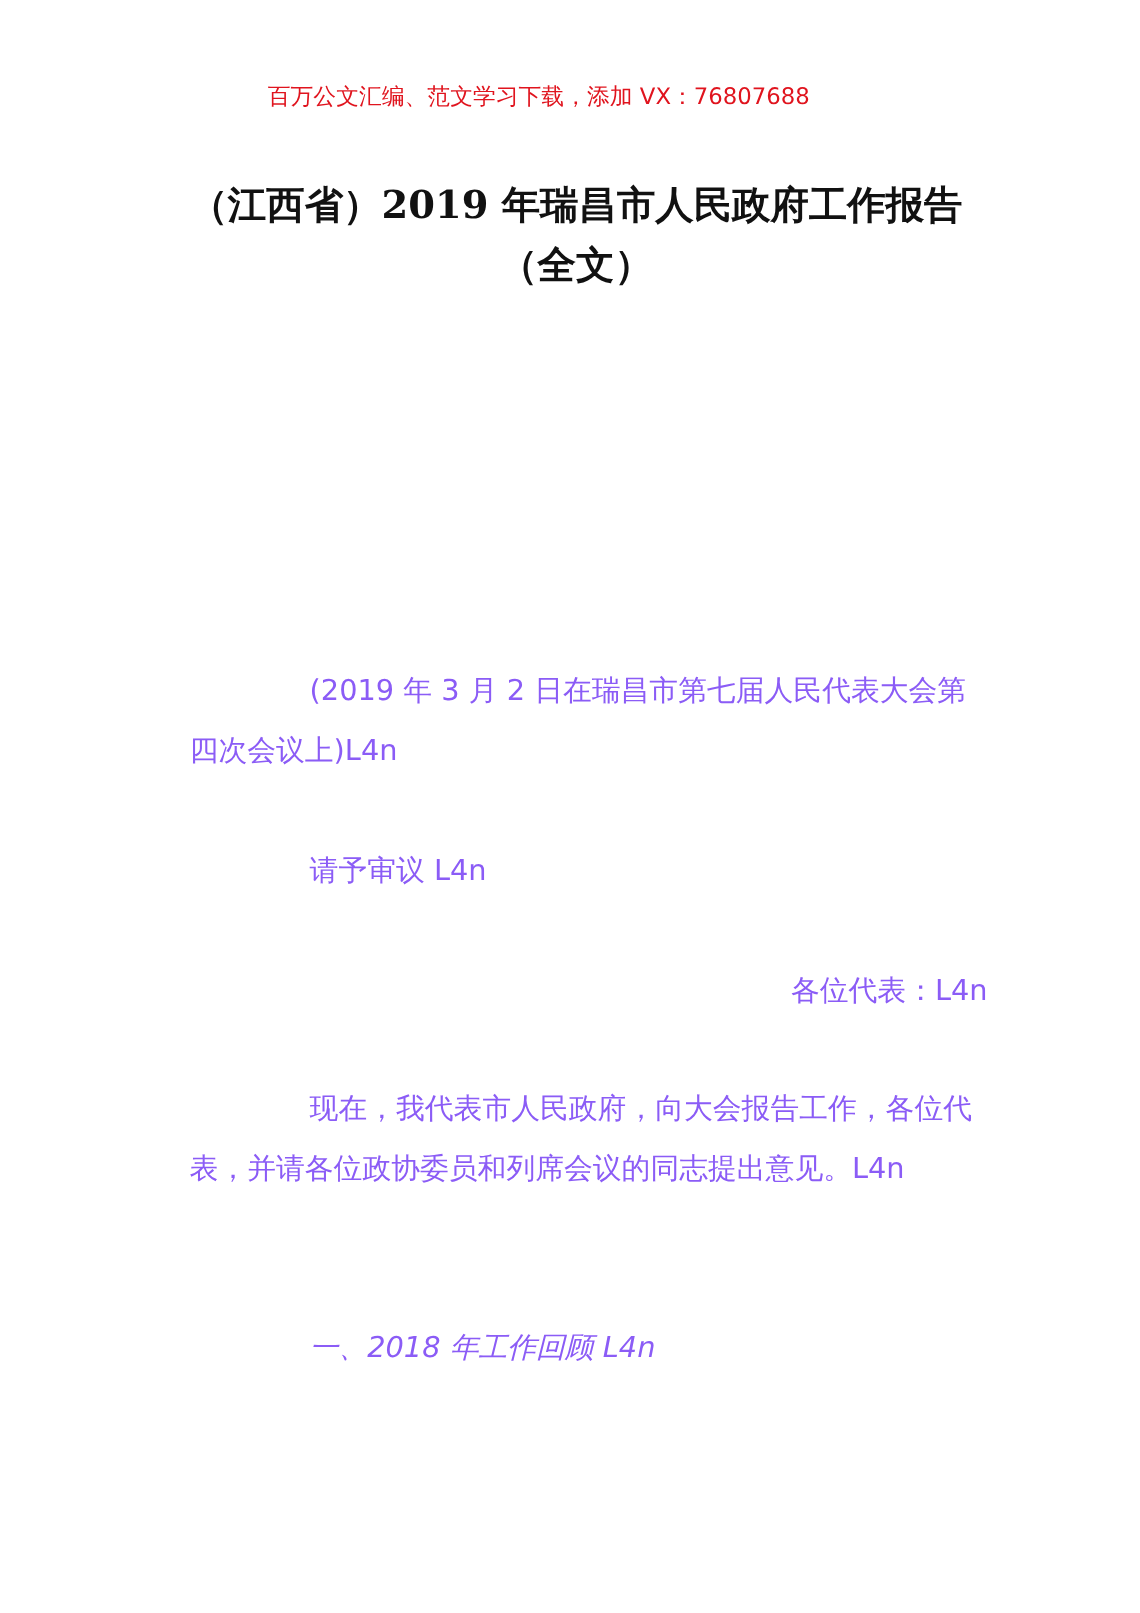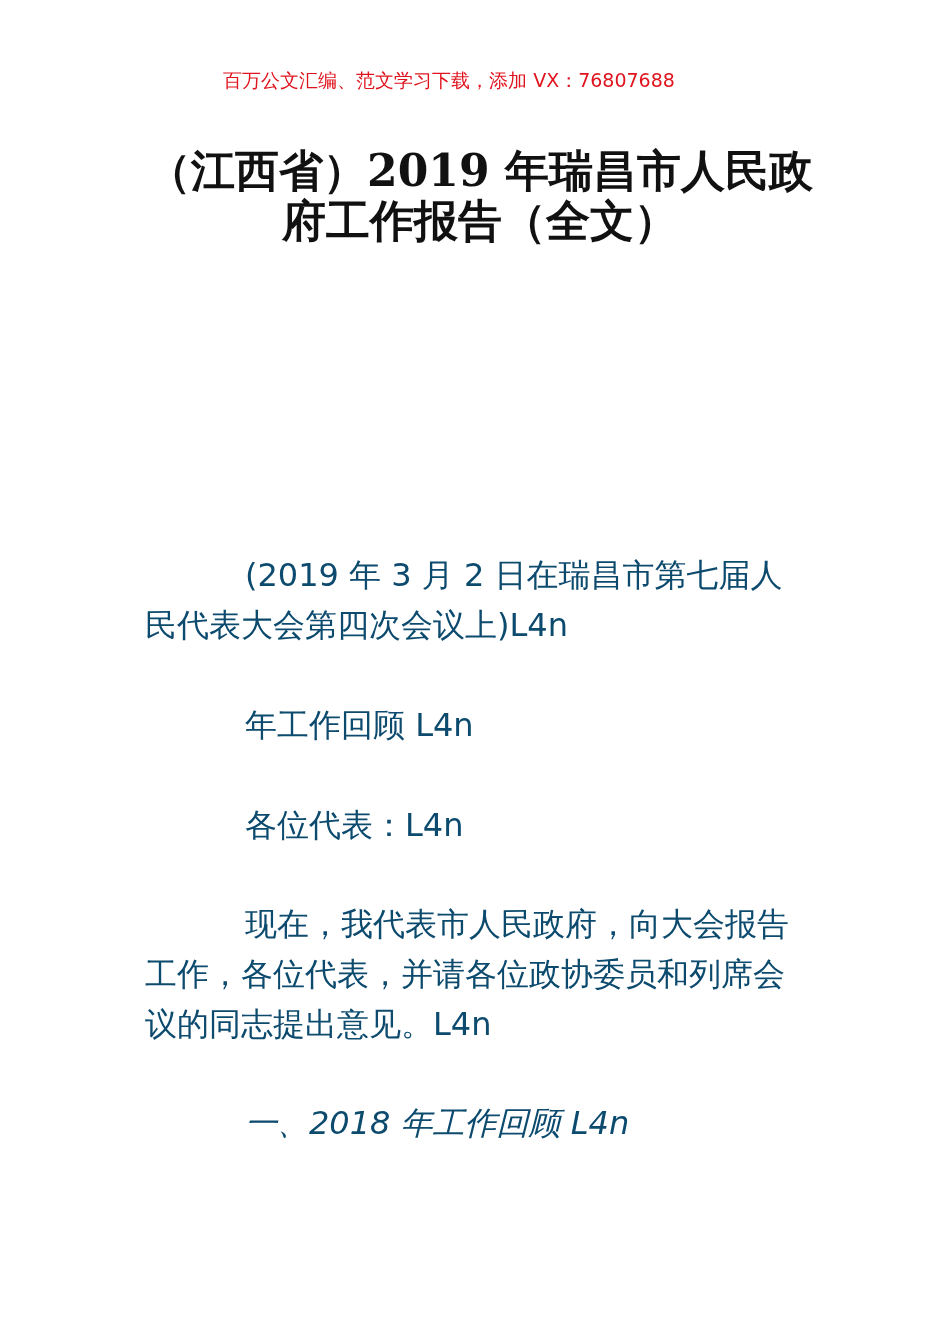--- a/index.html
+++ b/index.html
@@ -26,55 +26,55 @@
       letter-spacing: 0px;
     }
     .title {
       position: absolute;
       top: 146px;
       left: 145px;
       width: 670px;
       text-align: center;
       font-family: "DejaVu Serif", "Liberation Serif", serif;
       font-weight: bold;
-      font-size: 44px;
+      font-size: 32px;
       line-height: 50px;
       color: #111111;
     }
     .body-text {
       position: absolute;
-      left: 145px;
+      left: 158px;
       width: 665px;
-      font-size: 32px;
+      font-size: 24px;
       line-height: 50px;
-      color: #0c4a6e;
+      color: #8b5cf6;
     }
     .para {
       margin: 0;
       text-indent: 100px;
     }
     .p-date { top: 550px; }
     .p-mayor { top: 700px; }
-    .p-greet { top: 800px; }
+    .p-greet { top: 800px; text-align: right; }
     .p-intro { top: 899px; }
     .p-section { top: 1098px; font-style: italic; }
   </style>
 </head>
 <body>
 
 <div class="header-banner">百万公文汇编、范文学习下载，添加 VX：76807688</div>
 
 <h1 class="title" style="margin:0;">（江西省）2019 年瑞昌市人民政府工作报告（全文）</h1>
 
 <div class="body-text p-date">
   <p class="para">(2019 年 3 月 2 日在瑞昌市第七届人民代表大会第四次会议上)L4n</p>
 </div>
 
 <div class="body-text p-mayor">
-  <p class="para">年工作回顾 L4n</p>
+  <p class="para">请予审议 L4n</p>
 </div>
 
 <div class="body-text p-greet">
   <p class="para">各位代表：L4n</p>
 </div>
 
 <div class="body-text p-intro">
   <p class="para">现在，我代表市人民政府，向大会报告工作，各位代表，并请各位政协委员和列席会议的同志提出意见。L4n</p>
 </div>
 

